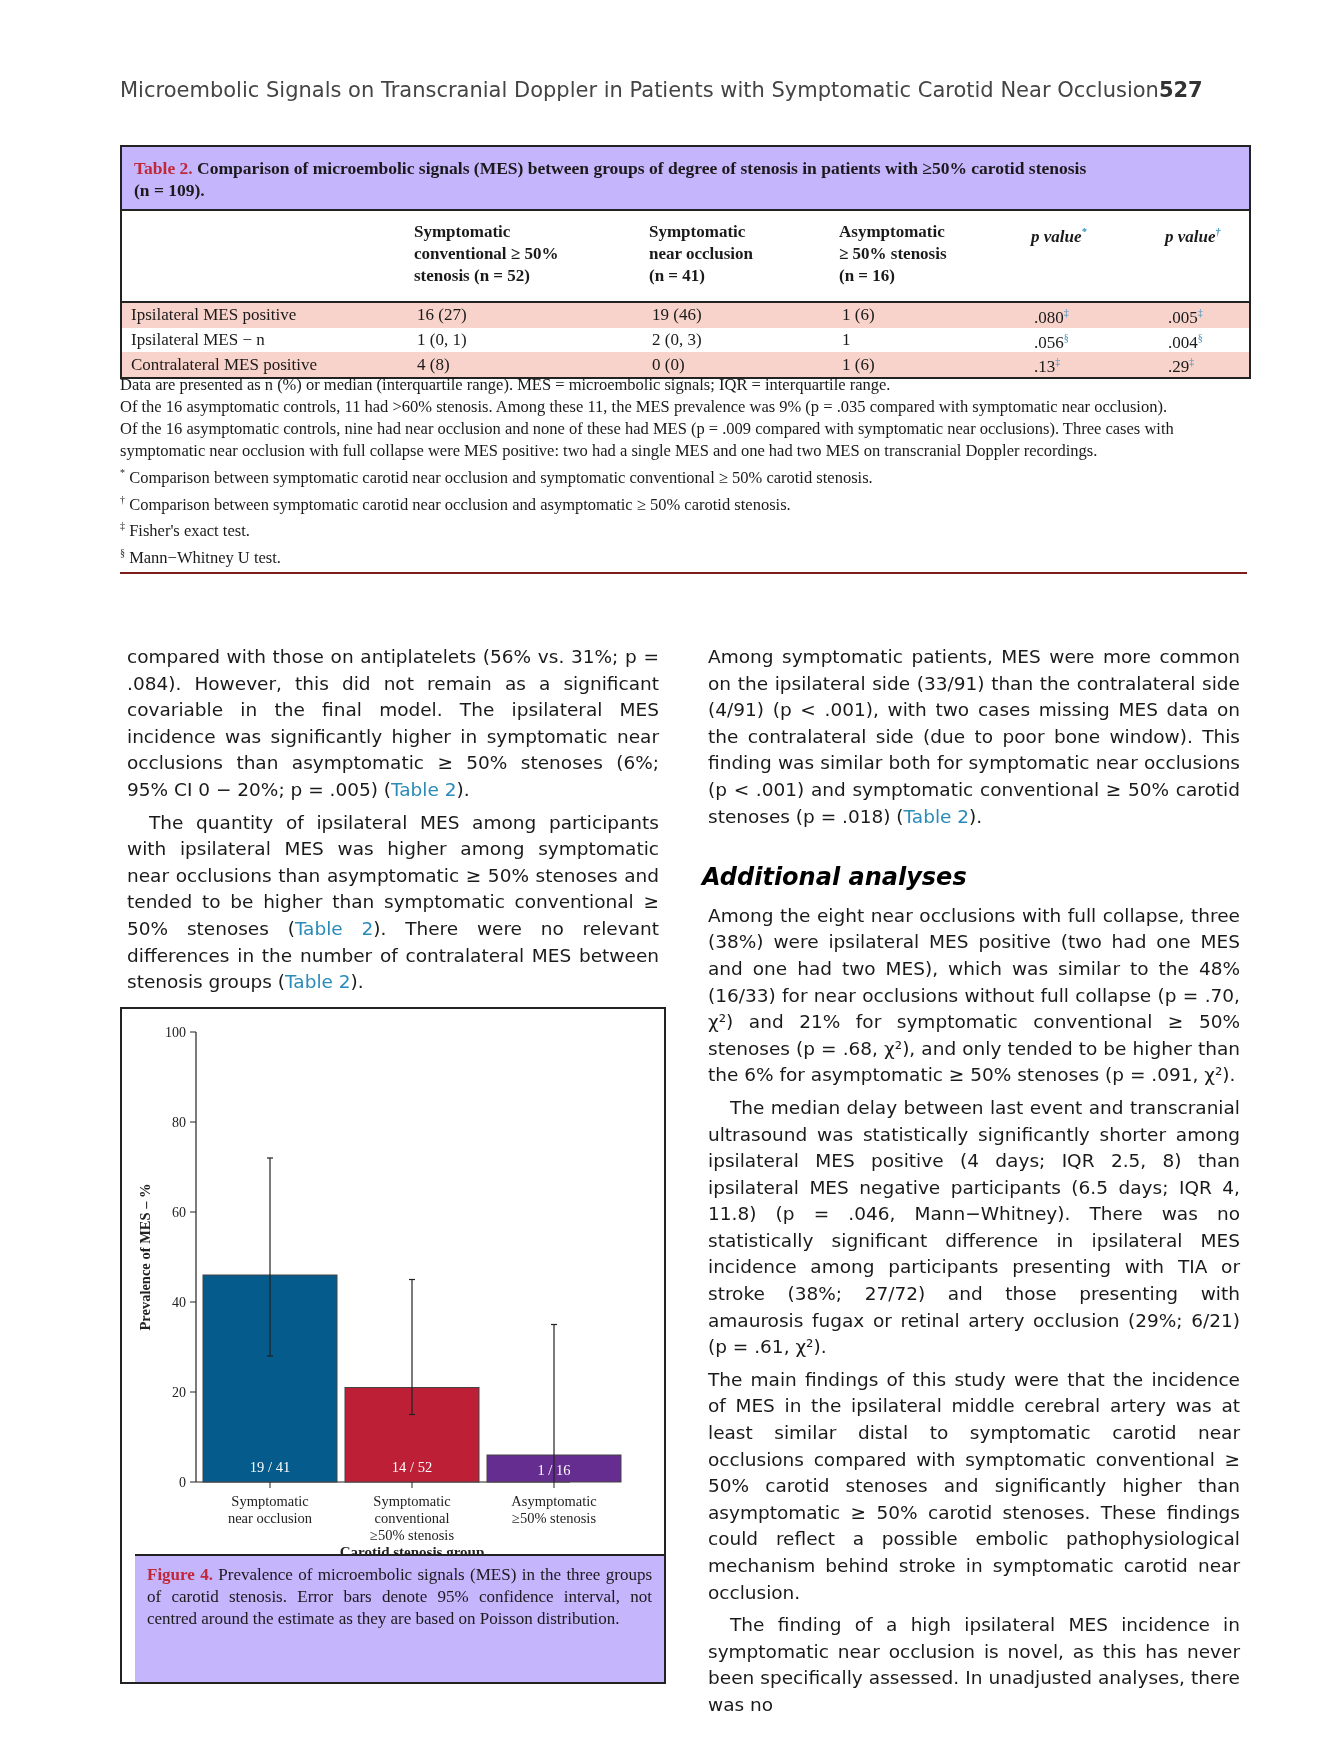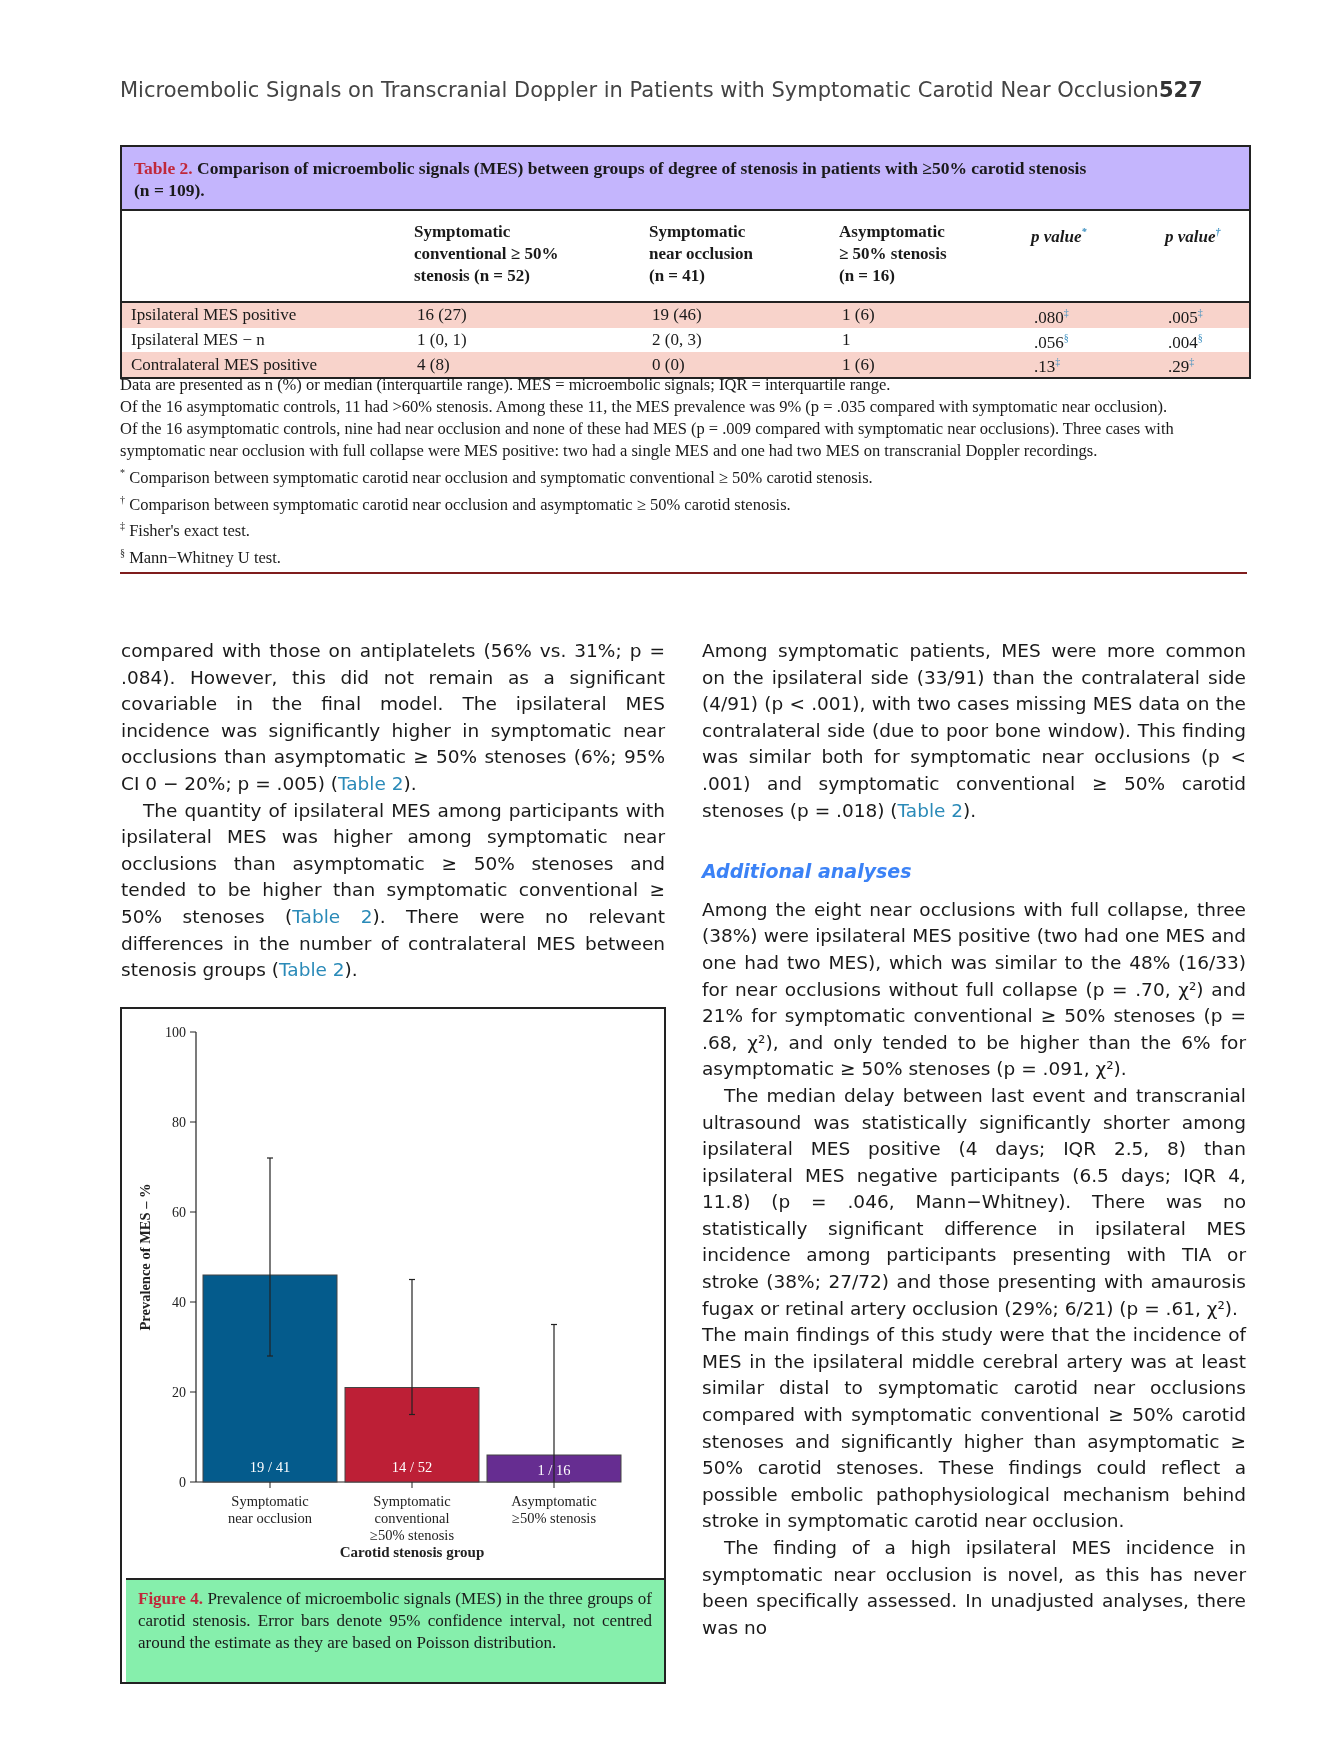--- a/index.html
+++ b/index.html
@@ -26,32 +26,32 @@
   table.t2 col.c4 { width: 134px; }
   sup.fn { color: #3b8fc0; font-size: 10px; }
   .italic { font-style: italic; }
 
   .table-notes { position: absolute; left: 120px; top: 374px; width: 1127px; font-size: 16.5px; line-height: 22px; padding-bottom: 4px; border-bottom: 2px solid #7f1d1d; }
   .table-notes p { margin: 0; }
   .table-notes .fnline sup { font-size: 10px; }
 
   
   .col { position: absolute; width: 544px; font-size: 18.5px; line-height: 26.6px; text-align: justify; }
-  .col p { margin: 0; }
+  .col p { margin: 6px; }
   .col p.indent { text-indent: 22px; }
   .col-left { left: 121px; top: 638px; }
   .col-right { left: 702px; top: 638px; }
   .link { color: #2a8ab8; }
-  .section-italic { color: #3b82f6; font-style: italic; font-weight: bold; font-size: 19px; margin: 34px 0 12px 0 !important; }
+  .section-italic { color: #000000; font-style: italic; font-weight: bold; font-size: 24px; margin: 34px 0 12px 0 !important; }
   .section-head { color: #c0283a; font-weight: bold; font-size: 19px; margin: 34px 0 12px 0 !important; }
 
   
   .figure-box { position: absolute; left: 120px; top: 1007px; width: 542px; height: 673px; border: 2px solid #222; background: #fff; }
   .figure-box svg { position: absolute; left: 0; top: 0; }
-  .fig-caption { position: absolute; left: 4px; right: 0; bottom: 0; height: 104px; background: #86efac; border-top: 2px solid #222; padding: 8px 12px; box-sizing: border-box; font-size: 17px; line-height: 22px; text-align: justify; }
+  .fig-caption { position: absolute; left: 13px; right: 0; bottom: 0; height: 128px; background: #c4b5fd; border-top: 2px solid #222; padding: 8px 12px; box-sizing: border-box; font-size: 17px; line-height: 22px; text-align: justify; }
   .fig-caption .label { color: #c0283a; font-weight: bold; }
 </style>
 </head>
 <body>
 
 <div class="running-head sans">
   <span>Microembolic Signals on Transcranial Doppler in Patients with Symptomatic Carotid Near Occlusion</span>
   <span class="pg">527</span>
 </div>
 

